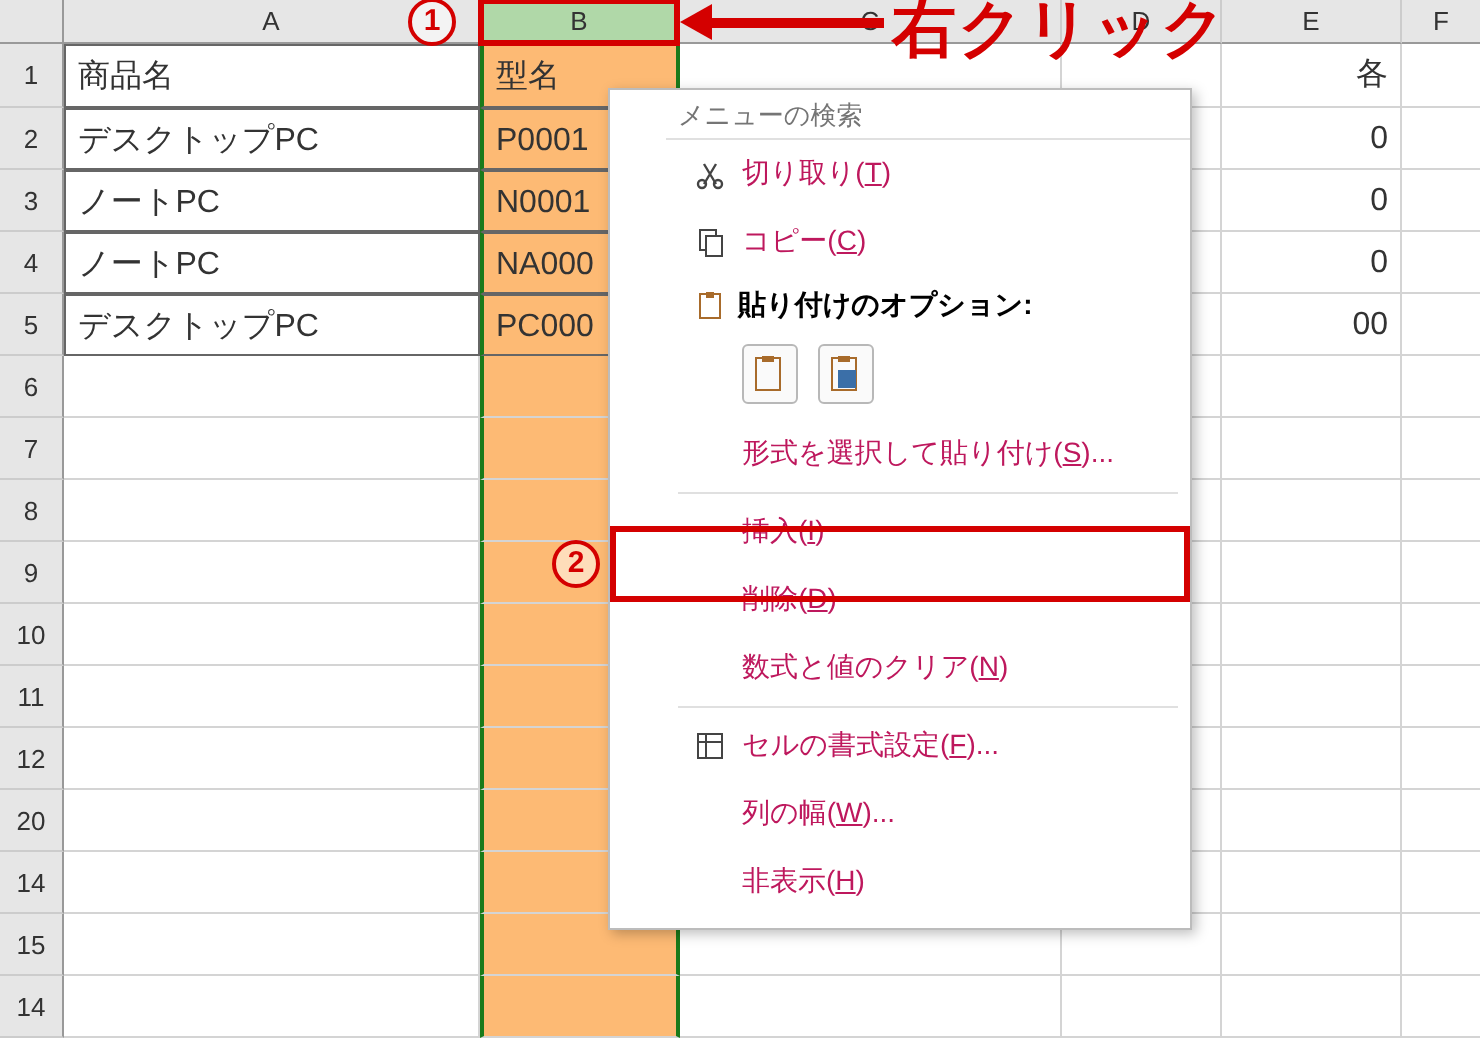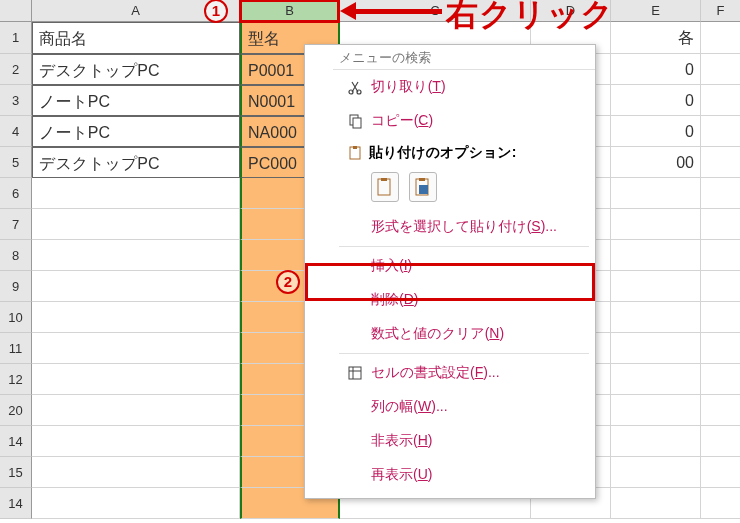--- a/index.html
+++ b/index.html
@@ -441,24 +441,20 @@
   <div class="menu-item">
     <span class="icon"></span>
     <span class="label">列の幅(<u>W</u>)...</span>
   </div>
 
   <div class="menu-item">
     <span class="icon"></span>
     <span class="label">非表示(<u>H</u>)</span>
   </div>
 
-  <div class="menu-item">
-    <span class="icon"></span>
-    <span class="label">再表示(<u>U</u>)</span>
-  </div>
 </div>
 
 <div class="red-box-1"></div>
 <div class="circle-num" style="top:-1px; left:204px;">1</div>
 
 <div class="arrow-shaft"></div>
 <div class="arrow-head"></div>
 <div class="rclick-text">右クリック</div>
 
 <div class="red-box-2"></div>

